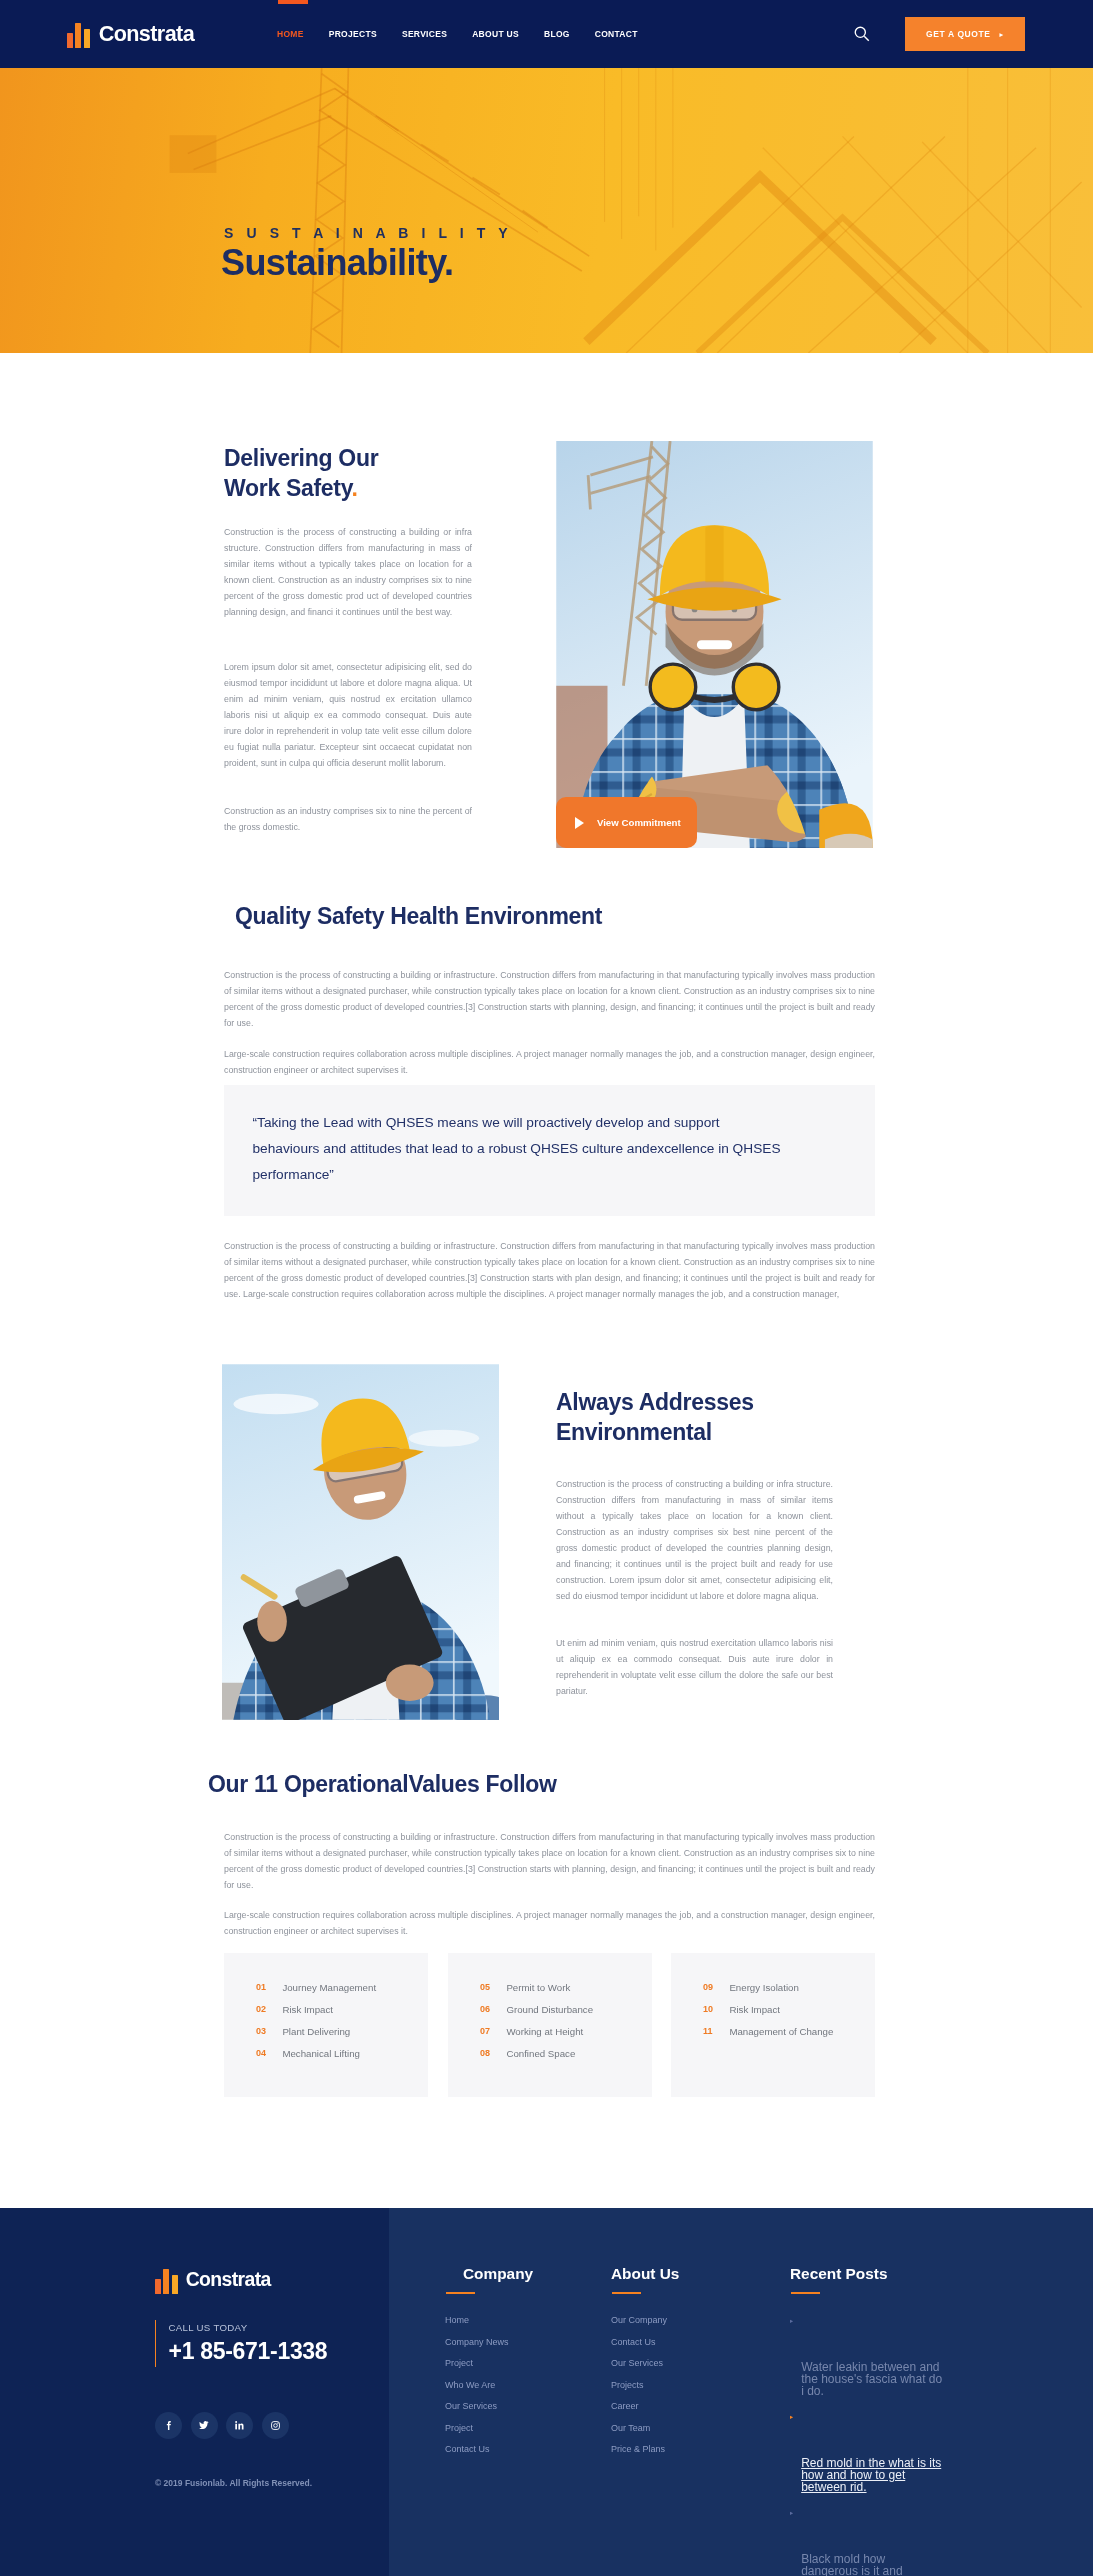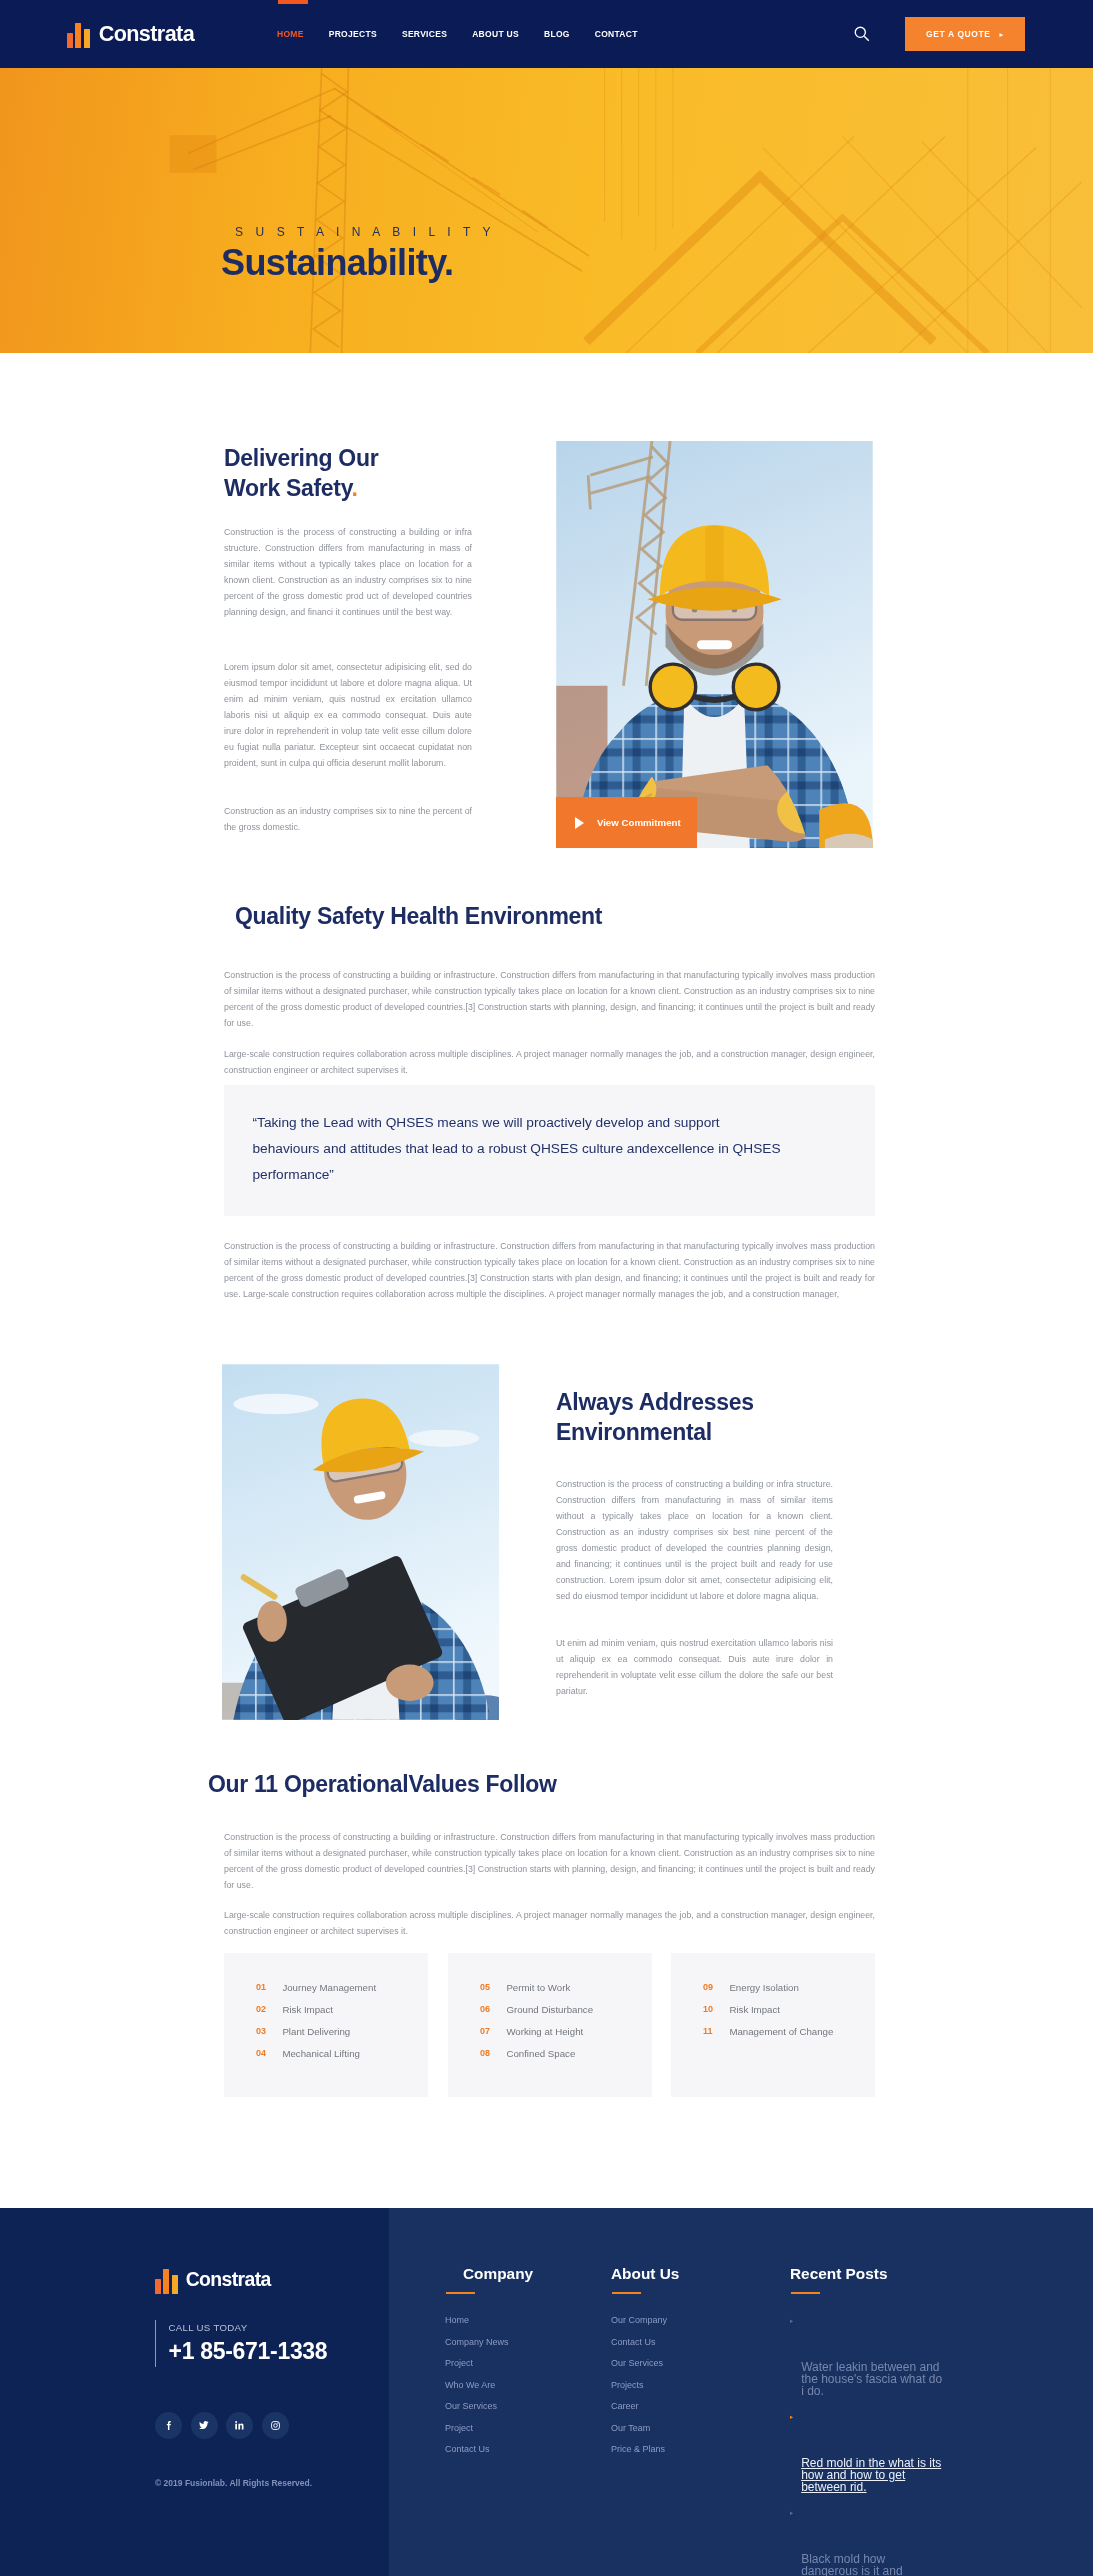--- a/index.html
+++ b/index.html
@@ -22,32 +22,32 @@
   .search-btn{position:absolute;left:853px;top:25px;width:18px;height:18px;cursor:pointer;}
   .quote-btn{position:absolute;left:905px;top:17px;width:120px;height:34px;background:#f5822c;color:#fff;
     display:flex;align-items:center;justify-content:center;gap:9px;font-size:8.5px;font-weight:700;
     letter-spacing:0.6px;cursor:pointer;}
   .quote-btn .arr{font-size:7.4px;}
 
   
   .hero{position:absolute;left:0;top:68px;width:1093px;height:285px;overflow:hidden;
     background:linear-gradient(97deg,#f1951d 0%,#f7ad1f 25%,#f9bb27 55%,#f9bf3a 100%);}
   .hero svg{position:absolute;left:0;top:0;}
-  .hero-eyebrow{position:absolute;left:224px;top:157px;font-size:12px;font-weight:400;letter-spacing:4.6px;color:#20305f;margin-left:11px;}
+  .hero-eyebrow{position:absolute;left:224px;top:157px;font-size:14px;font-weight:700;letter-spacing:4.6px;color:#20305f;}
   .hero-title{position:absolute;left:221px;top:174px;font-size:36px;font-weight:800;color:#1d2d63;letter-spacing:-0.6px;}
 
   
   .h2{position:absolute;color:#1d2d63;font-weight:800;font-size:23px;line-height:30px;letter-spacing:-0.3px;}
   .para{position:absolute;color:#8d929b;font-size:8.8px;line-height:16px;text-align:justify;}
   .dot{color:#f5821f;}
 
   
   .photo-box{position:absolute;overflow:hidden;}
   .vc-btn{position:absolute;left:556px;top:797px;width:141px;height:51px;background:#f0772b;display:flex;
-    align-items:center;padding-left:19.4px;gap:12.5px;cursor:pointer;box-sizing:border-box;}
+    align-items:center;padding-left:19.4px;gap:12.5px;cursor:pointer;box-sizing:border-box;border-radius:10px;}
   .vc-btn .tri{width:0;height:0;border-top:6.3px solid transparent;border-bottom:6.3px solid transparent;border-left:9.7px solid #ffffff;}
   .vc-btn span{color:#ffffff;font-size:9.7px;font-weight:700;}
 
   
   .quote-block{position:absolute;left:224px;top:1085px;width:651px;height:131px;background:#f6f6f8;box-sizing:border-box;}
   .quote-text{position:absolute;left:28.5px;top:25px;width:530px;color:#223168;font-size:13.7px;line-height:26px;font-weight:500;}
 
   
   .vcard{position:absolute;top:1953px;width:204px;height:144px;background:#f6f6f8;box-sizing:border-box;padding:28.5px 0 0 32px;}
   .vrow{display:flex;gap:11.4px;height:22px;align-items:flex-start;}

